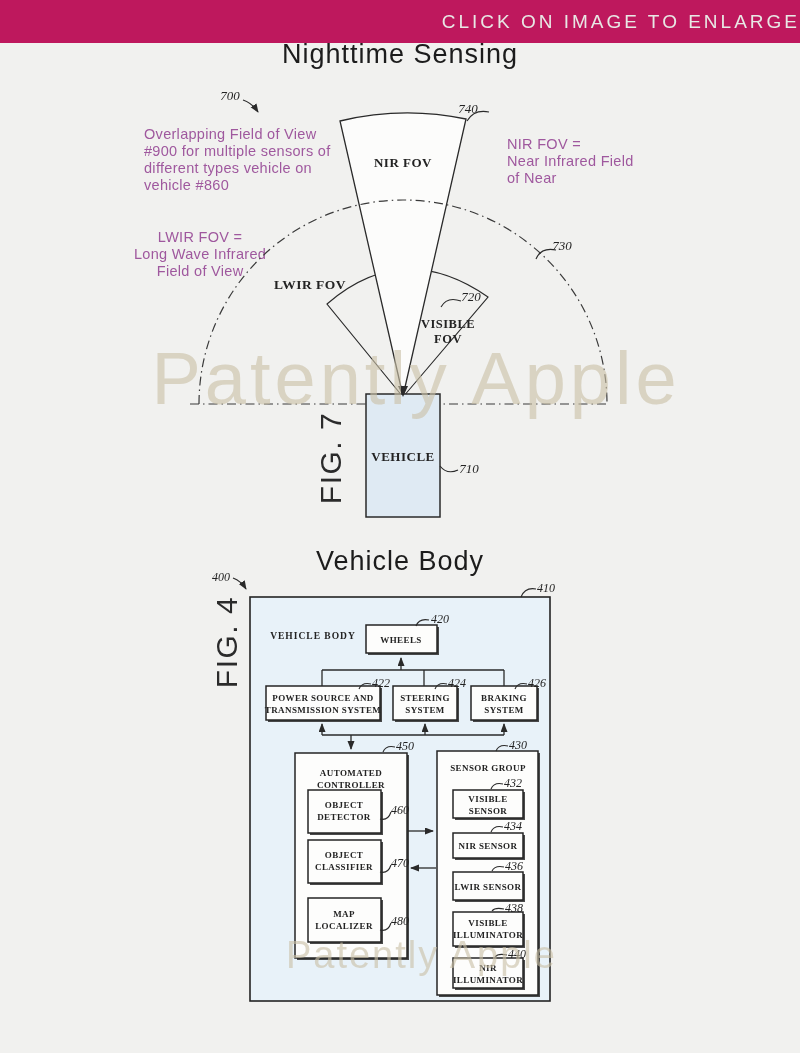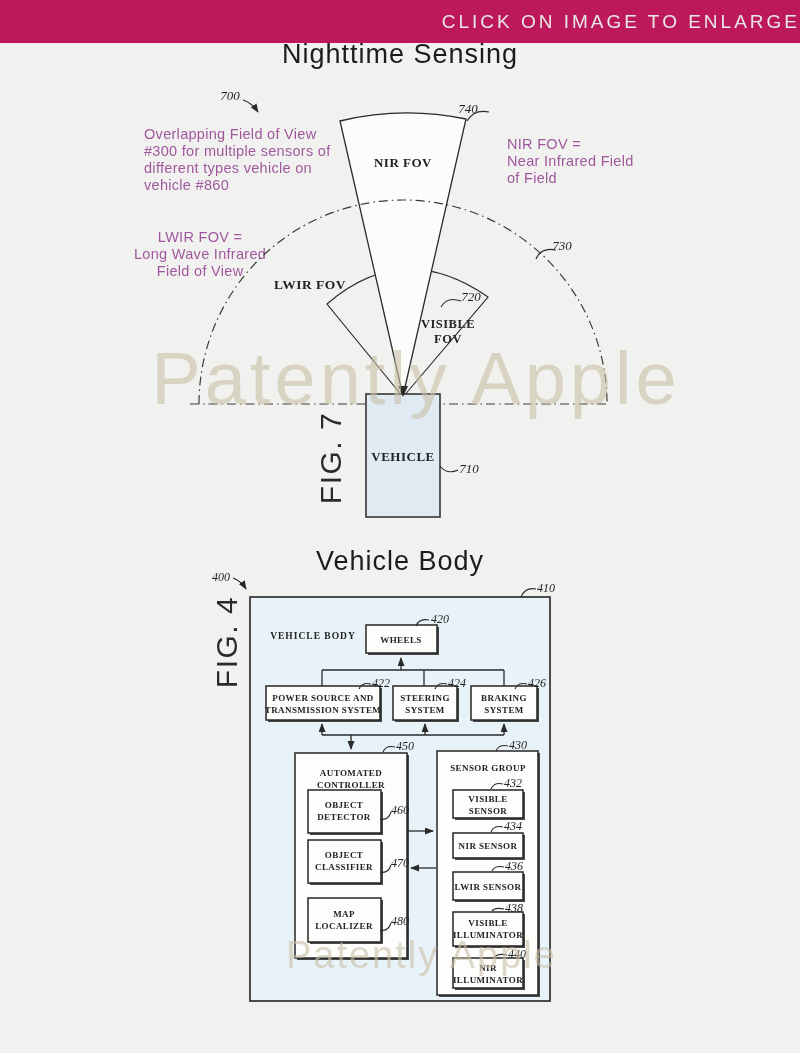--- a/index.html
+++ b/index.html
@@ -49,28 +49,28 @@
 </style>
 </head>
 <body>
 
 <div class="banner">CLICK ON IMAGE TO ENLARGE</div>
 
 <div class="fig-title" id="title7">Nighttime Sensing</div>
 
 <div class="note" id="note-overlap">
   <div>Overlapping Field of View</div>
-  <div>#300 for multiple sensors of</div>
+  <div>#900 for multiple sensors of</div>
   <div>different types vehicle on</div>
   <div>vehicle #860</div>
 </div>
 <div class="note" id="note-nir">
   <div>NIR FOV =</div>
   <div>Near Infrared Field</div>
-  <div>of Field</div>
+  <div>of Near</div>
 </div>
 <div class="note" id="note-lwir">
   <div>LWIR FOV =</div>
   <div>Long Wave Infrared</div>
   <div>Field of View</div>
 </div>
 
 <div class="fig-title" id="title4">Vehicle Body</div>
 
 <svg width="800" height="1053" viewBox="0 0 800 1053">

